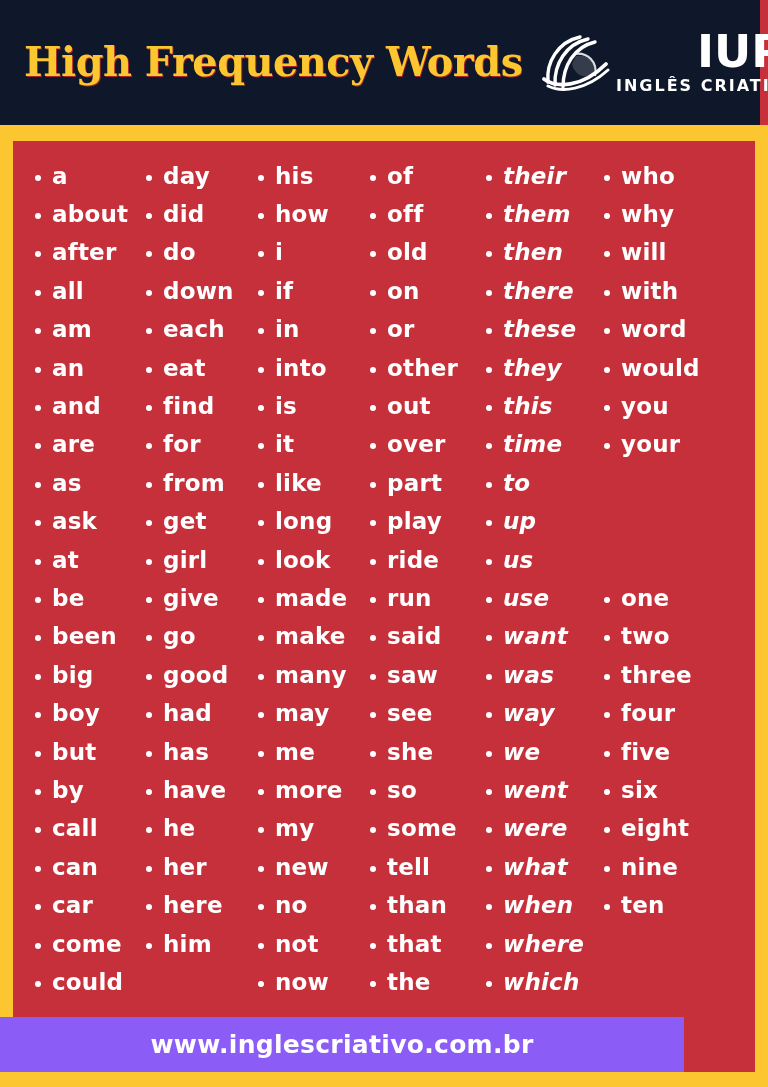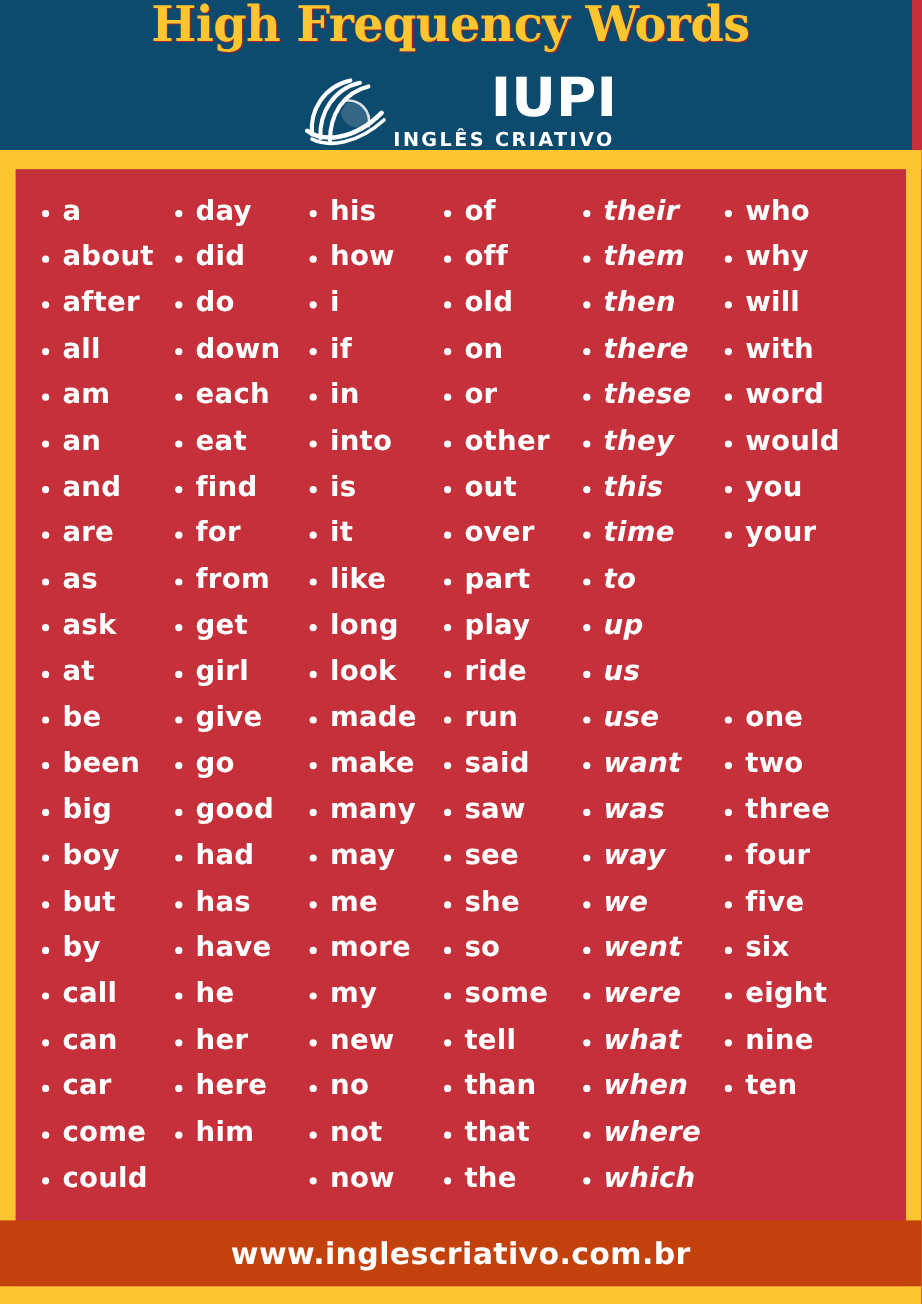--- a/index.html
+++ b/index.html
@@ -7,23 +7,23 @@
     width:768px;height:1087px;
     background:#C6303A;
     font-family:"DejaVu Sans", sans-serif;
     overflow:hidden;
     position:relative;
   }
 
   
   .header{
     position:absolute;left:0;top:0;width:760px;height:125px;
-    background:#0c4a6e;
+    background:#0f172a;
     display:flex;align-items:center;justify-content:space-between;
-    padding:0 18px 0 24px;box-sizing:border-box;flex-direction:column;
+    padding:0 18px 0 24px;box-sizing:border-box;
   }
   .title{
     font-family:"DejaVu Serif", serif;
     font-weight:bold;
     font-size:41px;
     letter-spacing:-0.5px;
     color:#FBC62F;
     line-height:1;
     white-space:nowrap;
     transform:scaleX(0.97);
@@ -122,22 +122,22 @@
     color:#FFFFFF;
     font-family:"DejaVu Sans", sans-serif;
     font-weight:bold;
     font-size:23px;
     line-height:1;
     letter-spacing:0.2px;
   }
 
   
   .footer{
-    position:absolute;left:0;top:1017px;width:768px;height:55px;
-    background:#c2410c;
+    position:absolute;left:0;top:1017px;width:684px;height:55px;
+    background:#8b5cf6;
     display:flex;align-items:center;justify-content:center;
   }
   .footer-url{
     color:#FFFFFF;
     font-family:"DejaVu Sans", sans-serif;
     font-weight:bold;
     font-size:25px;
     letter-spacing:0.3px;
   }
 

